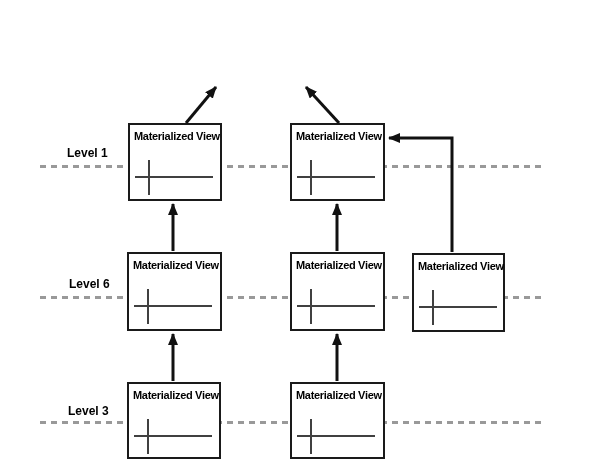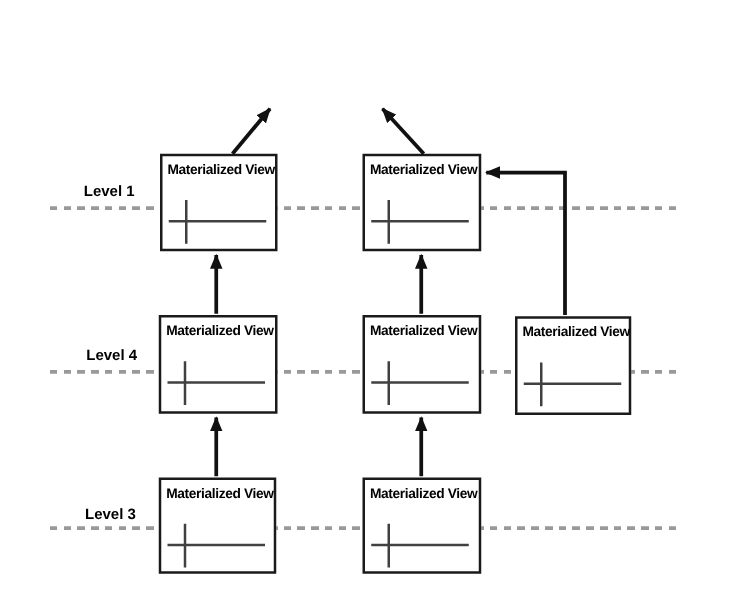--- a/index.html
+++ b/index.html
@@ -37,21 +37,21 @@
 </head>
 <body>
 
 <div id="stage">
 
   <div class="dash-line" style="top:165px;"></div>
   <div class="dash-line" style="top:296px;"></div>
   <div class="dash-line" style="top:421px;"></div>
 
   <div class="level-label" style="left:45px;top:146px;">Level 1</div>
-  <div class="level-label" style="left:47px;top:277px;">Level 4</div>
+  <div class="level-label" style="left:47px;top:277px;">Level 6</div>
   <div class="level-label" style="left:46px;top:404px;text-align:center;">Level 3</div>
 
   <svg id="arrow-layer" width="600" height="472">
     <defs>
       <marker id="ah" viewBox="0 0 12 10" refX="11" refY="5" markerWidth="12" markerHeight="10" orient="auto" markerUnits="userSpaceOnUse">
         <path d="M0,0 L12,5 L0,10 z" fill="#111"></path>
       </marker>
     </defs>
     <line class="arrow" x1="186" y1="123" x2="216" y2="87" marker-end="url(#ah)"></line>
     <line class="arrow" x1="339" y1="123" x2="306" y2="87" marker-end="url(#ah)"></line>

